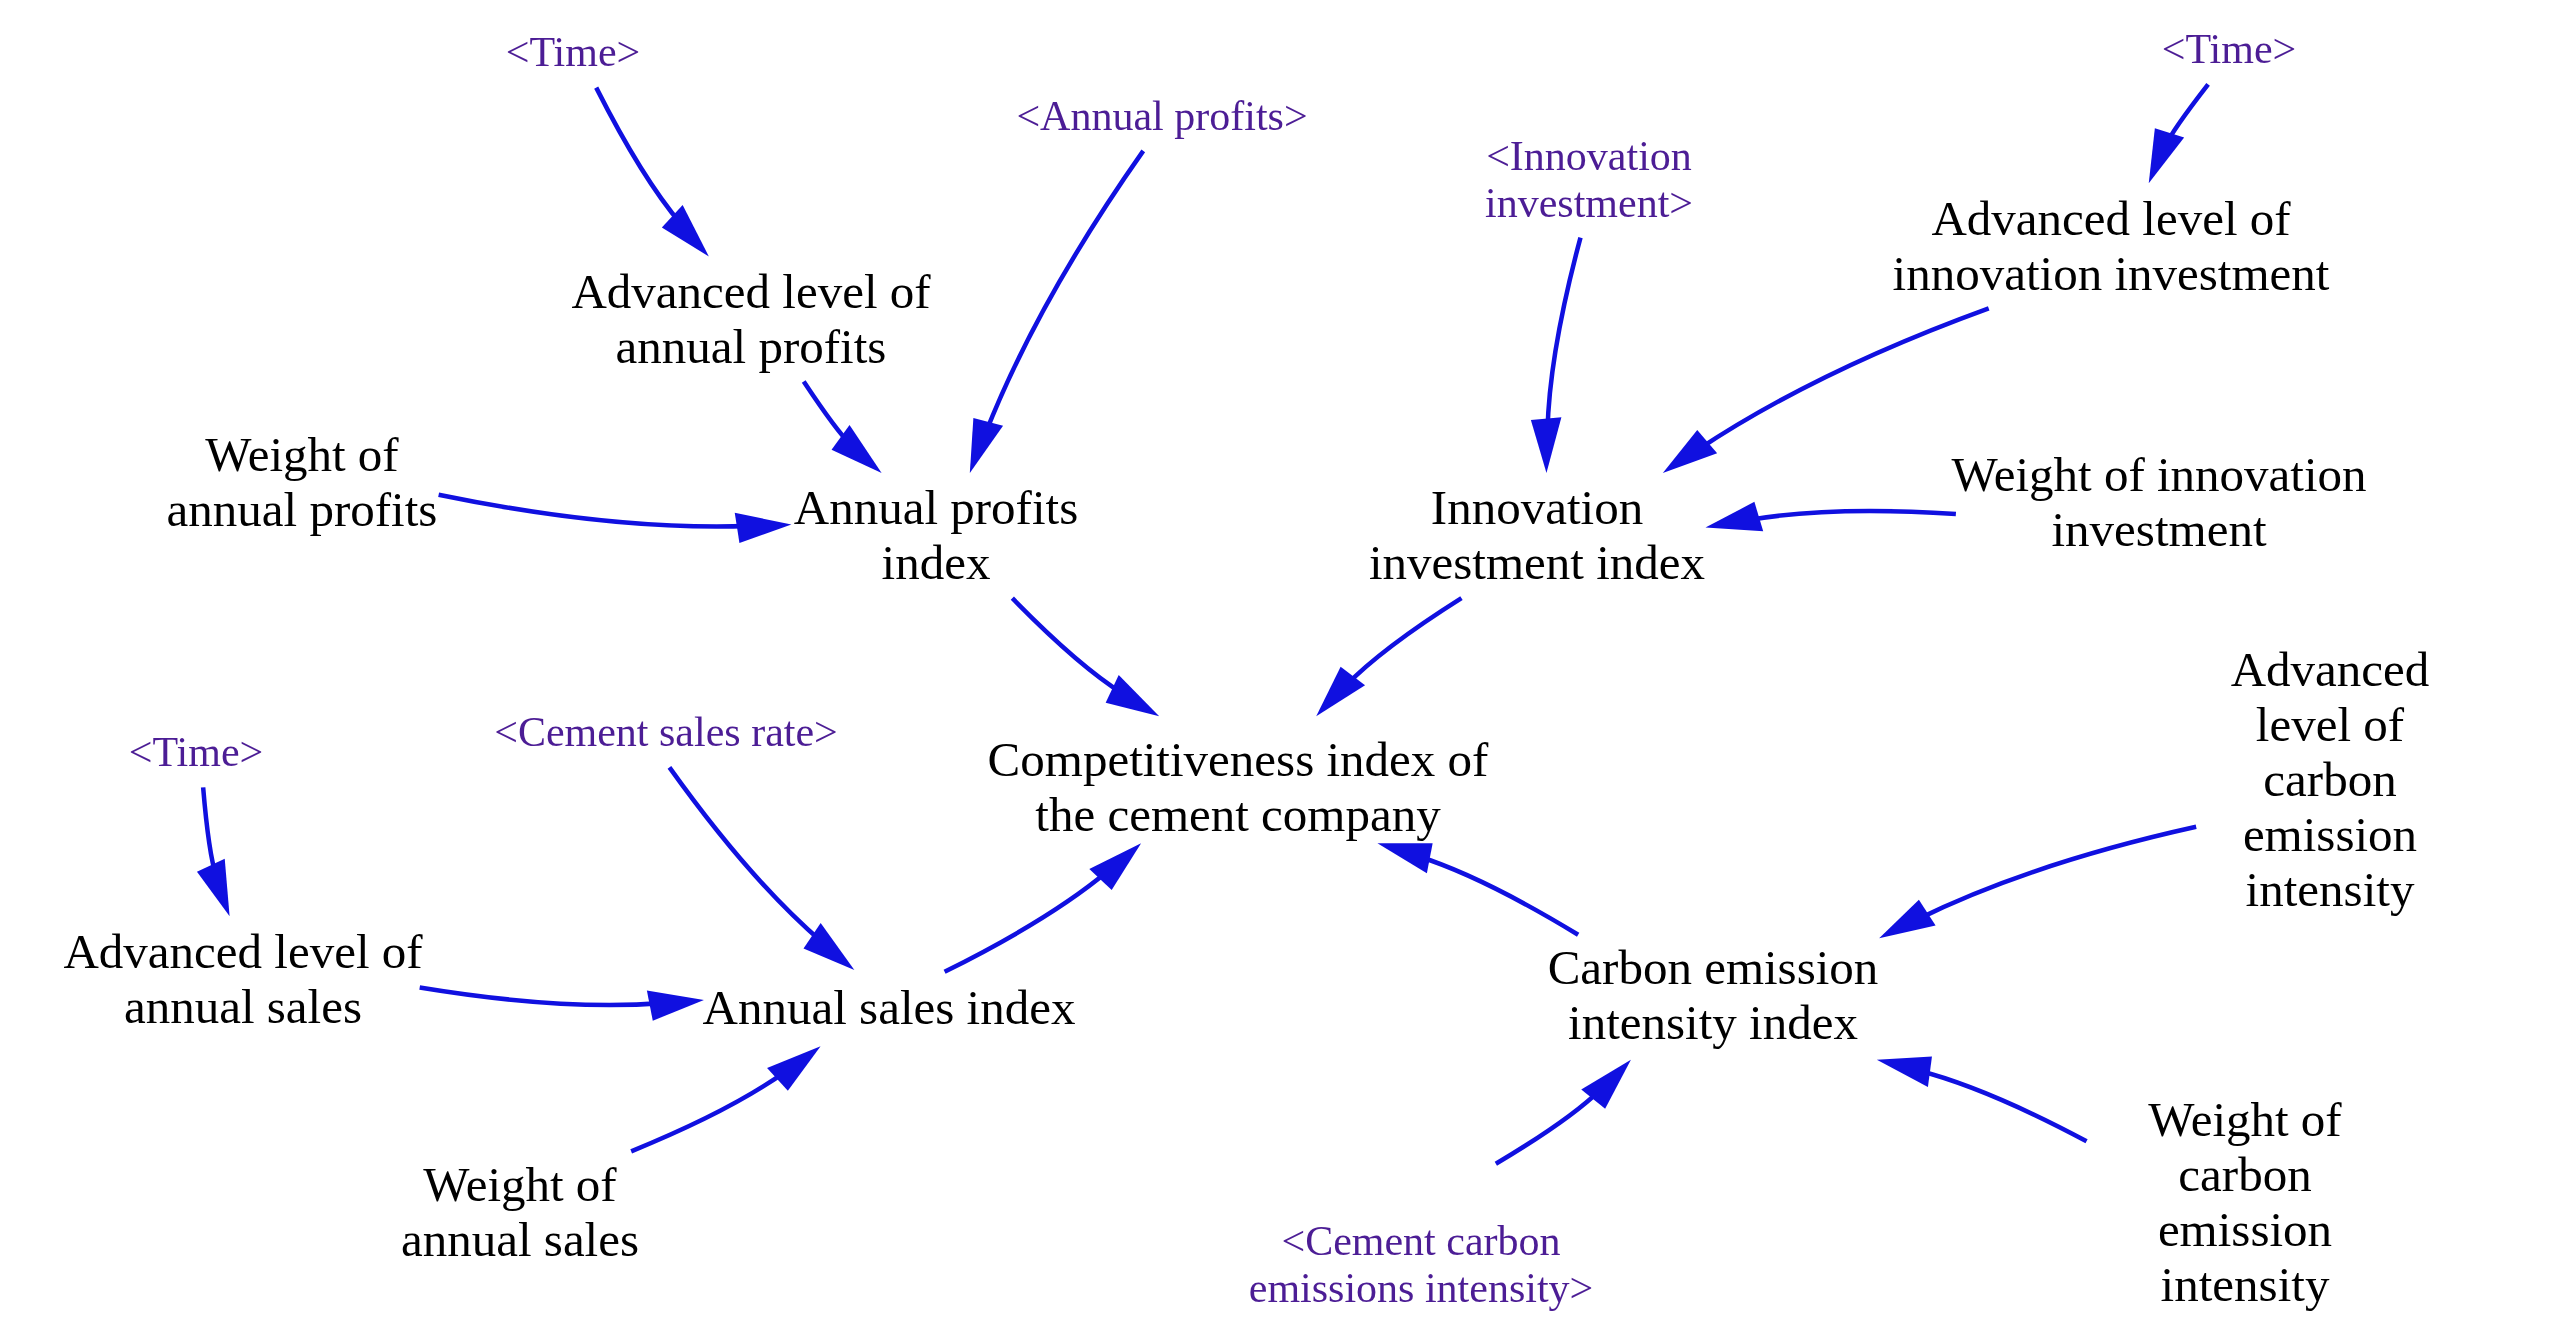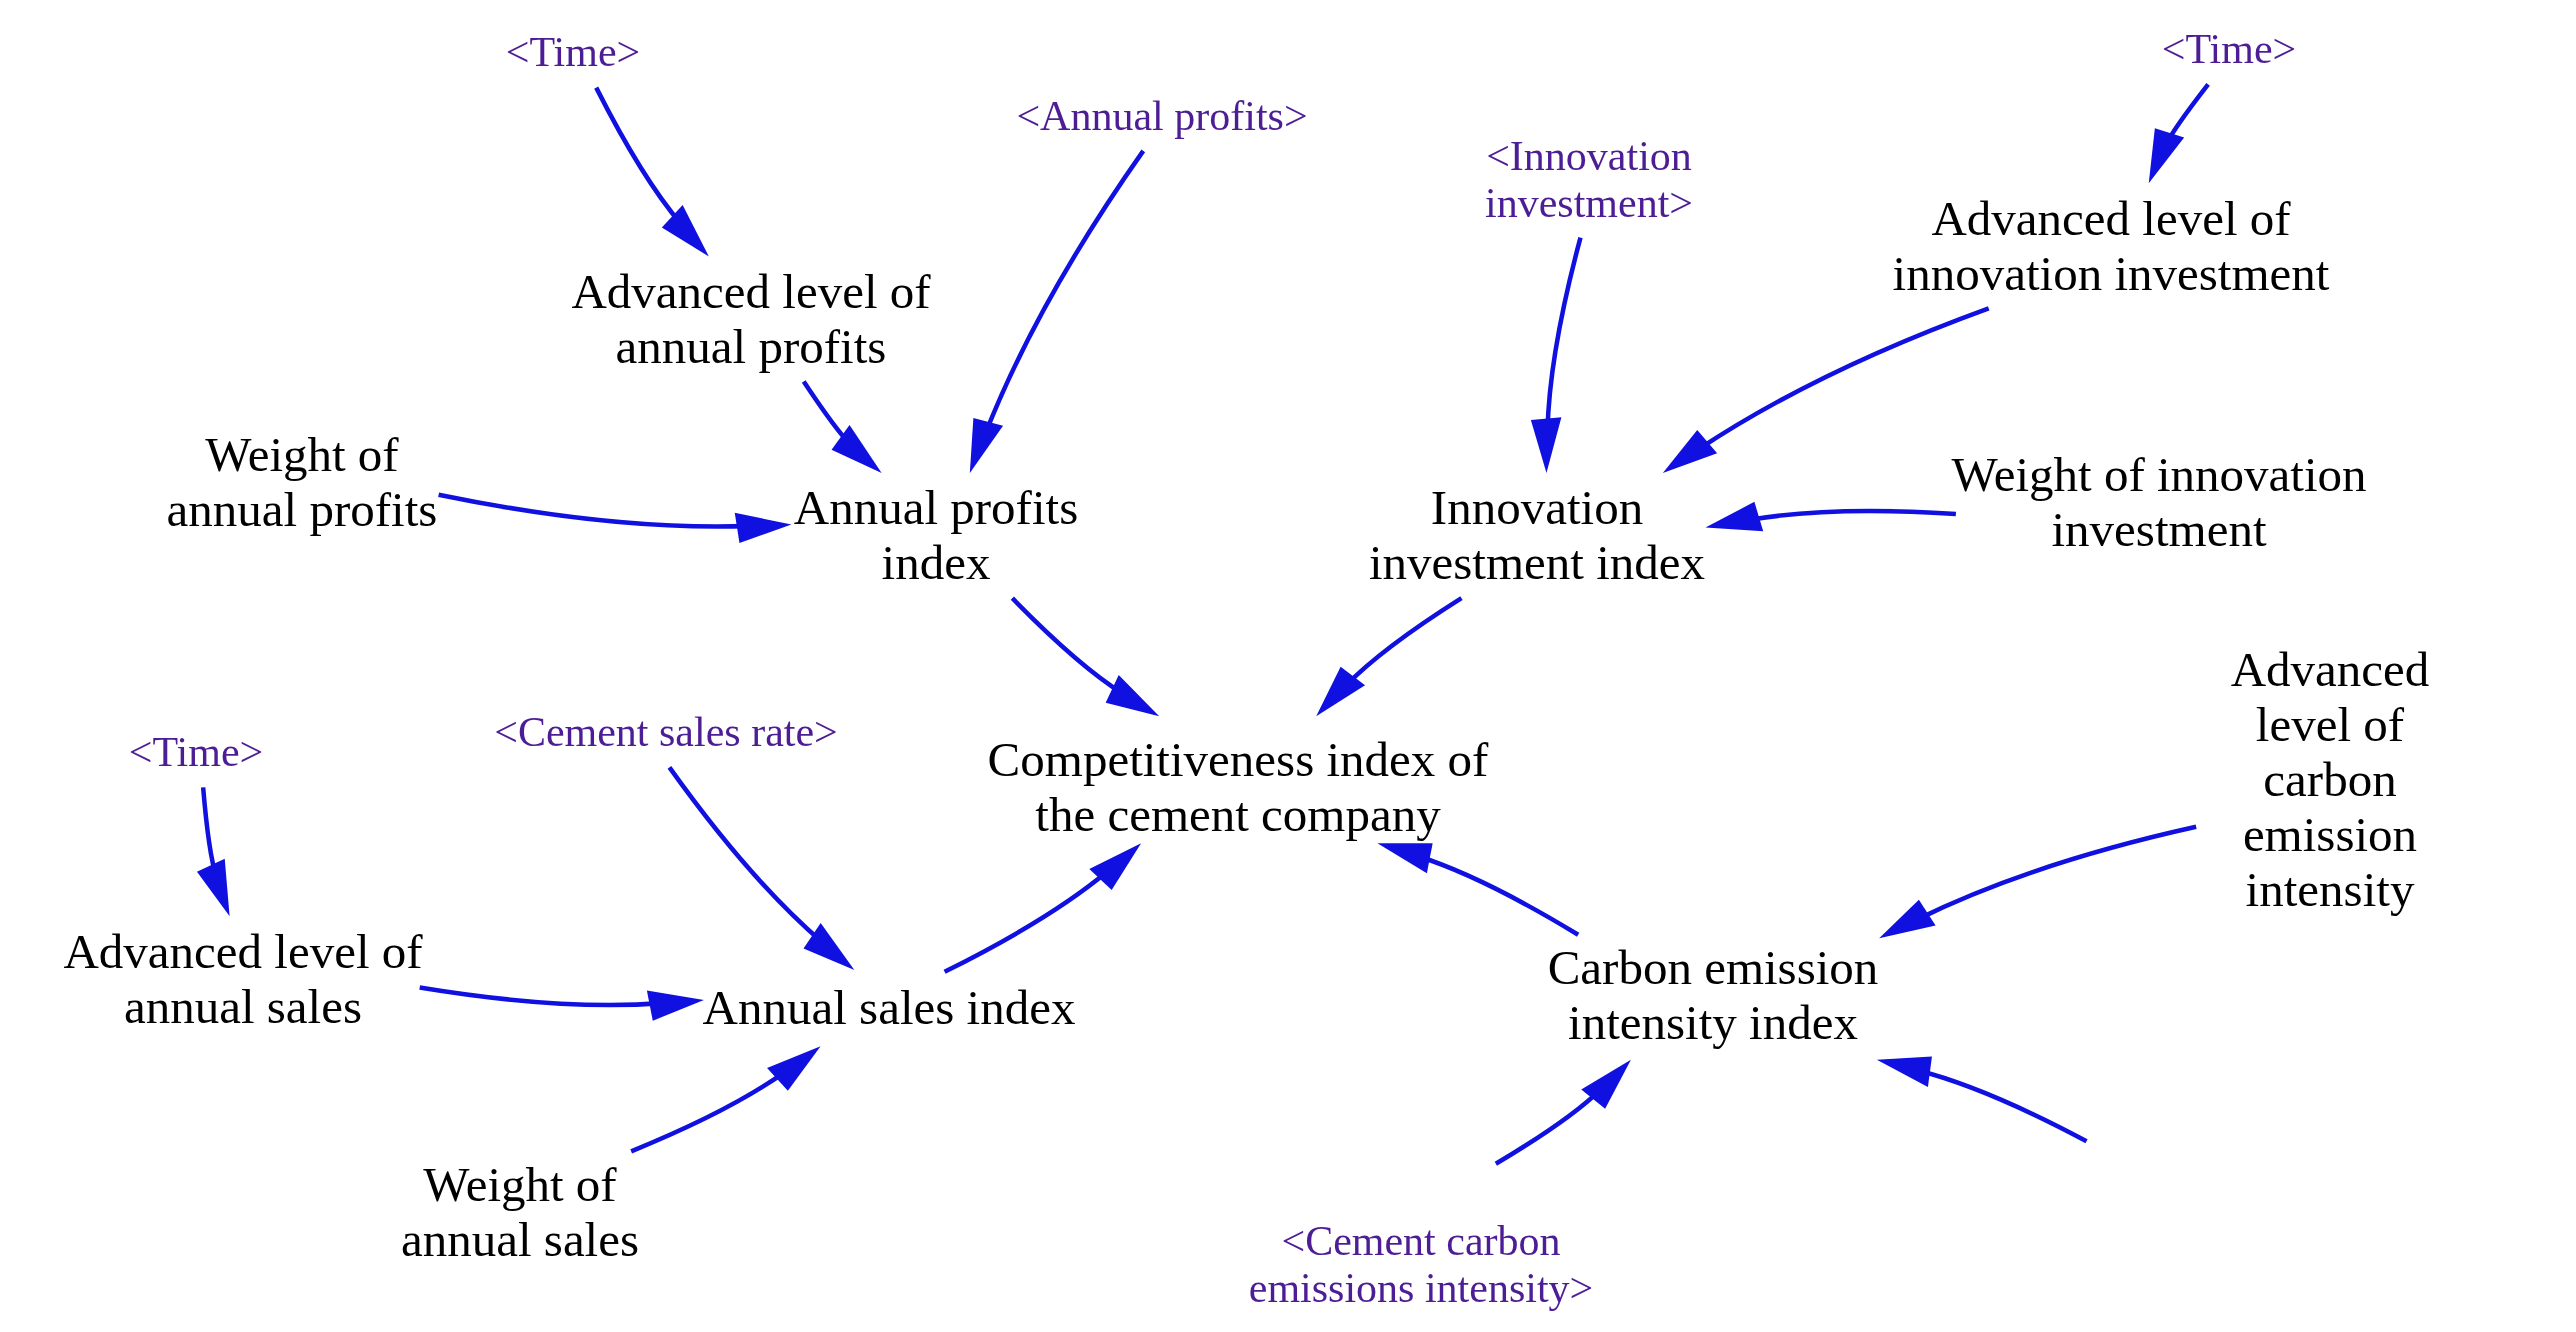--- a/index.html
+++ b/index.html
@@ -134,14 +134,16 @@
 annual sales</div>
     <div class="node" style="left: 889px; top: 1008px;">Annual sales index</div>
     <div class="node" style="left: 520px; top: 1213px;">Weight of
 annual sales</div>
     <div class="node" style="left: 2330px; top: 780px;">Advanced level of
 carbon emission intensity</div>
     <div class="node" style="left: 1713px; top: 996px;">Carbon emission
 intensity index</div>
     <div class="node shadow" style="left: 1421px; top: 1221px; margin-top: 44px;">&lt;Cement carbon
 emissions intensity&gt;</div>
+    <div class="node" style="left: 2245px; top: 1203px;">Weight of carbon
+emission intensity</div>
   </div>
 
 
 </body></html>

